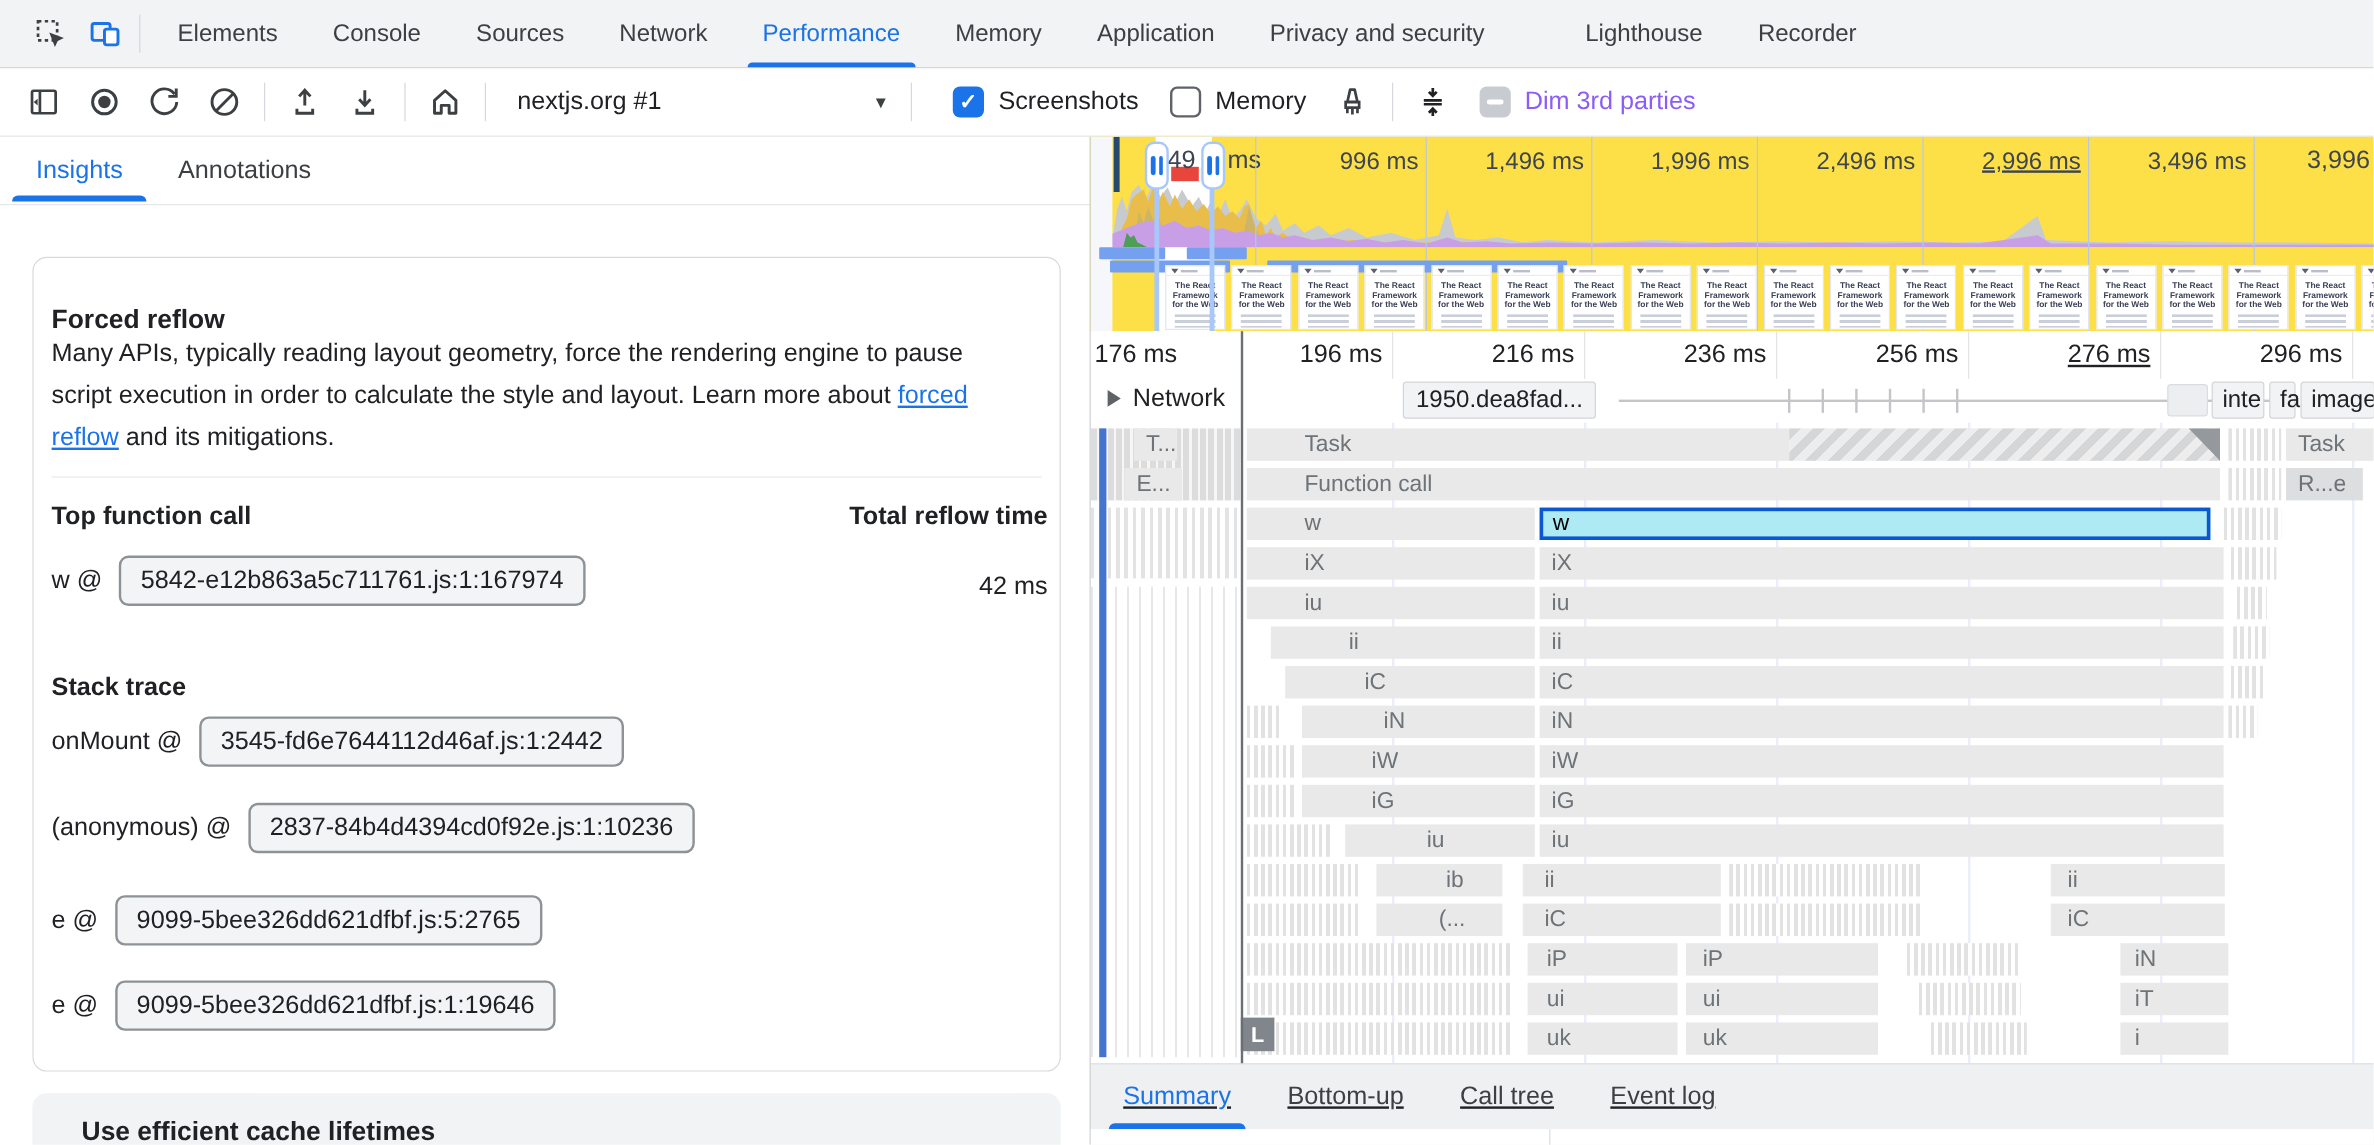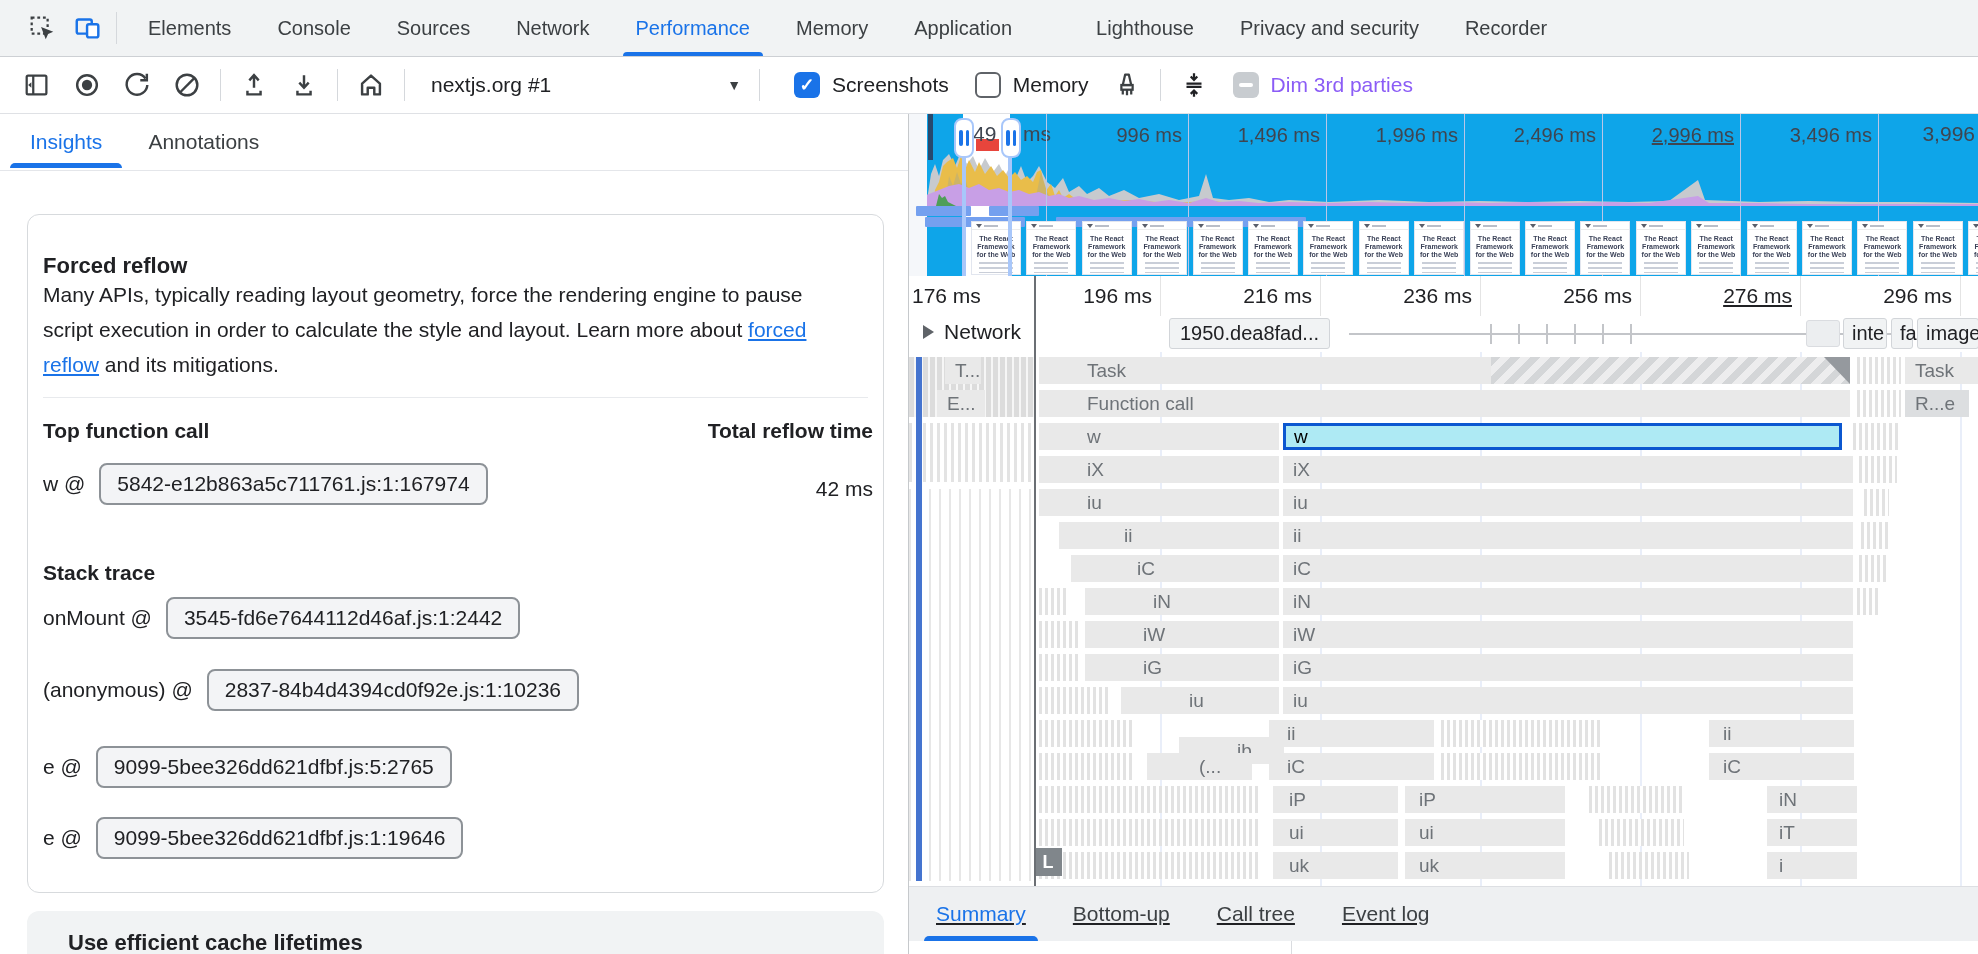--- a/index.html
+++ b/index.html
@@ -51,21 +51,21 @@
   .total-val { position:absolute; right:10px; top:262px; font-size:21px; color:#202124; }
   .ic-stack-title { position:absolute; left:15px; top:346px; font-size:21px; font-weight:bold; color:#202124; }
 
   .next-card { position:absolute; left:27px; top:797px; width:857px; height:60px; background:#f1f3f4; border-radius:12px 12px 0 0; }
   .next-card .nc-title { position:absolute; left:41px; top:19px; font-size:22px; font-weight:bold; color:#202124; }
 
   
   .right-panel { position:absolute; left:908px; top:114px; width:1070px; height:840px; background:#fff; border-left:1px solid #c6c9cc; }
 
   
-  .overview { position:absolute; left:0; top:0; width:1070px; height:162px; background:#0ea5e9; overflow:hidden; }
+  .overview { position:absolute; left:0; top:0; width:1070px; height:162px; background:#fde047; overflow:hidden; }
   .ov-gutter { position:absolute; left:0; top:0; width:18px; height:162px; background:#f5f7fa; }
   .ov-grid { position:absolute; top:0; width:1px; height:162px; background:#b9c6e8; }
   .ov-label { position:absolute; top:10px; font-size:20px; color:#3f4550; white-space:nowrap; }
   .ov-window { position:absolute; left:54px; top:0; width:47px; height:162px; background:#ffffff; }
   .ov-start-bar { position:absolute; left:19px; top:0; width:5px; height:46px; background:#27496d; }
   .cpu-svg { position:absolute; left:0; top:34px; }
   .net-mini { position:absolute; height:10px; background:#74a0ef; border-radius:1px; }
   .thumb { position:absolute; top:107px; width:50px; height:54px; background:#fff; border:1px solid #e2e6ef; overflow:hidden; }
   .t-head { height:8px; border-bottom:1px solid #ececec; position:relative; }
   .t-head::before { content:""; position:absolute; left:4px; top:2px; border-left:3px solid transparent; border-right:3px solid transparent; border-top:4px solid #5a5f6b; }
@@ -140,22 +140,22 @@
     <div class="vdiv"></div>
   </div>
   <div style="display:flex; align-items:stretch;">
       <div class="dtab">Elements</div>
       <div class="dtab">Console</div>
       <div class="dtab">Sources</div>
       <div class="dtab">Network</div>
       <div class="dtab active">Performance</div>
       <div class="dtab">Memory</div>
       <div class="dtab">Application</div>
+      <div class="dtab">Privacy and security</div>
       <div class="dtab mleft">Lighthouse</div>
-      <div class="dtab">Privacy and security</div>
       <div class="dtab">Recorder</div>
     </div>
 </div>
 
 <div class="toolbar">
   <div class="icon-btn">
     <svg width="30" height="30" viewBox="0 0 32 32">
         <rect x="5" y="6" width="21" height="20" rx="1.5" fill="none" stroke="#3c4043" stroke-width="2.4"></rect>
         <line x1="12" y1="6" x2="12" y2="26" stroke="#3c4043" stroke-width="2.4"></line>
         <path d="M10 13 L6.5 16 L10 19 Z" fill="#3c4043"></path>
@@ -623,21 +623,21 @@
         <span class="bar-label" style="left: 10px;">iG</span>
       </div>
       <div class="bar bar-tx" style="left: 130px; top: 335px; width: 70px; height: 27px;"></div>
       <div class="bar bar-g" style="left: 212px; top: 335px; width: 158px; height: 27px;">
         <span class="bar-label" style="left: 68px;">iu</span>
       </div>
       <div class="bar bar-g" style="left: 374px; top: 335px; width: 570px; height: 27px;">
         <span class="bar-label" style="left: 10px;">iu</span>
       </div>
       <div class="bar bar-tx" style="left: 130px; top: 368px; width: 95px; height: 27px;"></div>
-      <div class="bar bar-g" style="left: 238px; top: 385px; width: 105px; height: 27px; margin-left: 32px;">
+      <div class="bar bar-g" style="left: 238px; top: 368px; width: 105px; height: 27px;">
         <span class="bar-label" style="left: 58px;">ib</span>
       </div>
       <div class="bar bar-g" style="left: 360px; top: 368px; width: 165px; height: 27px;">
         <span class="bar-label" style="left: 18px;">ii</span>
       </div>
       <div class="bar bar-tx" style="left: 532px; top: 368px; width: 160px; height: 27px;"></div>
       <div class="bar bar-g" style="left: 800px; top: 368px; width: 145px; height: 27px;">
         <span class="bar-label" style="left: 14px;">ii</span>
       </div>
       <div class="bar bar-tx" style="left: 130px; top: 401px; width: 95px; height: 27px;"></div>

